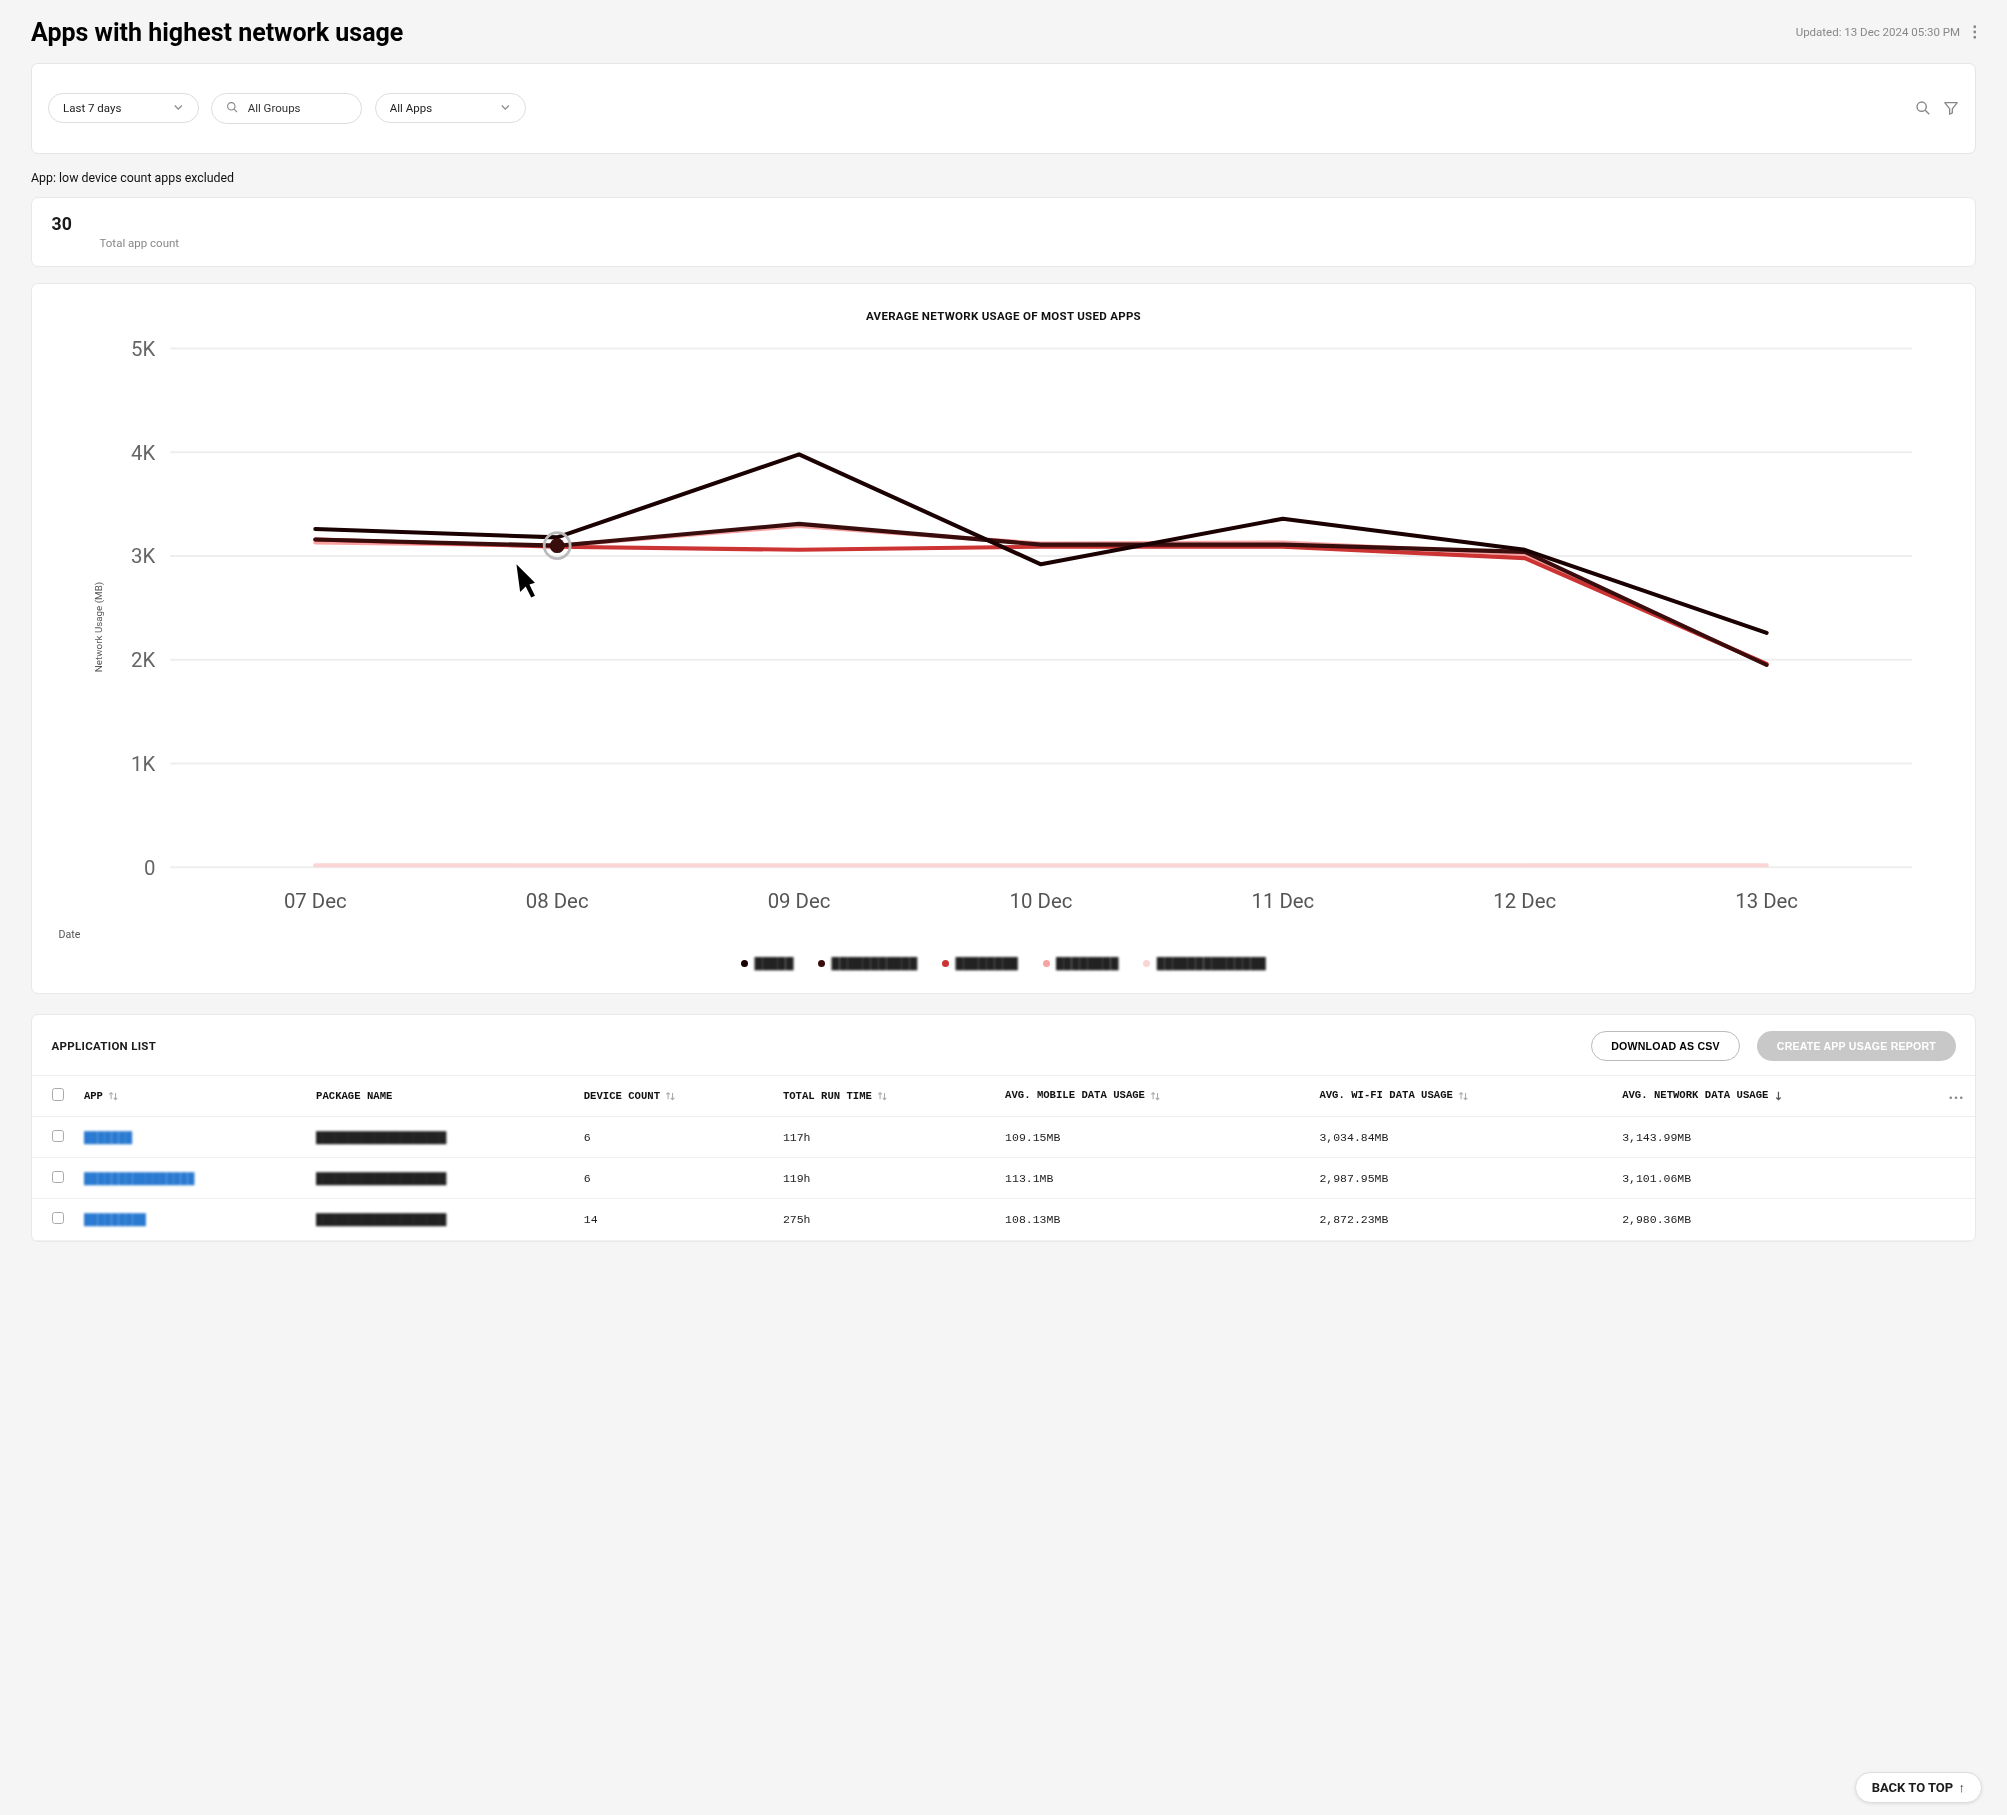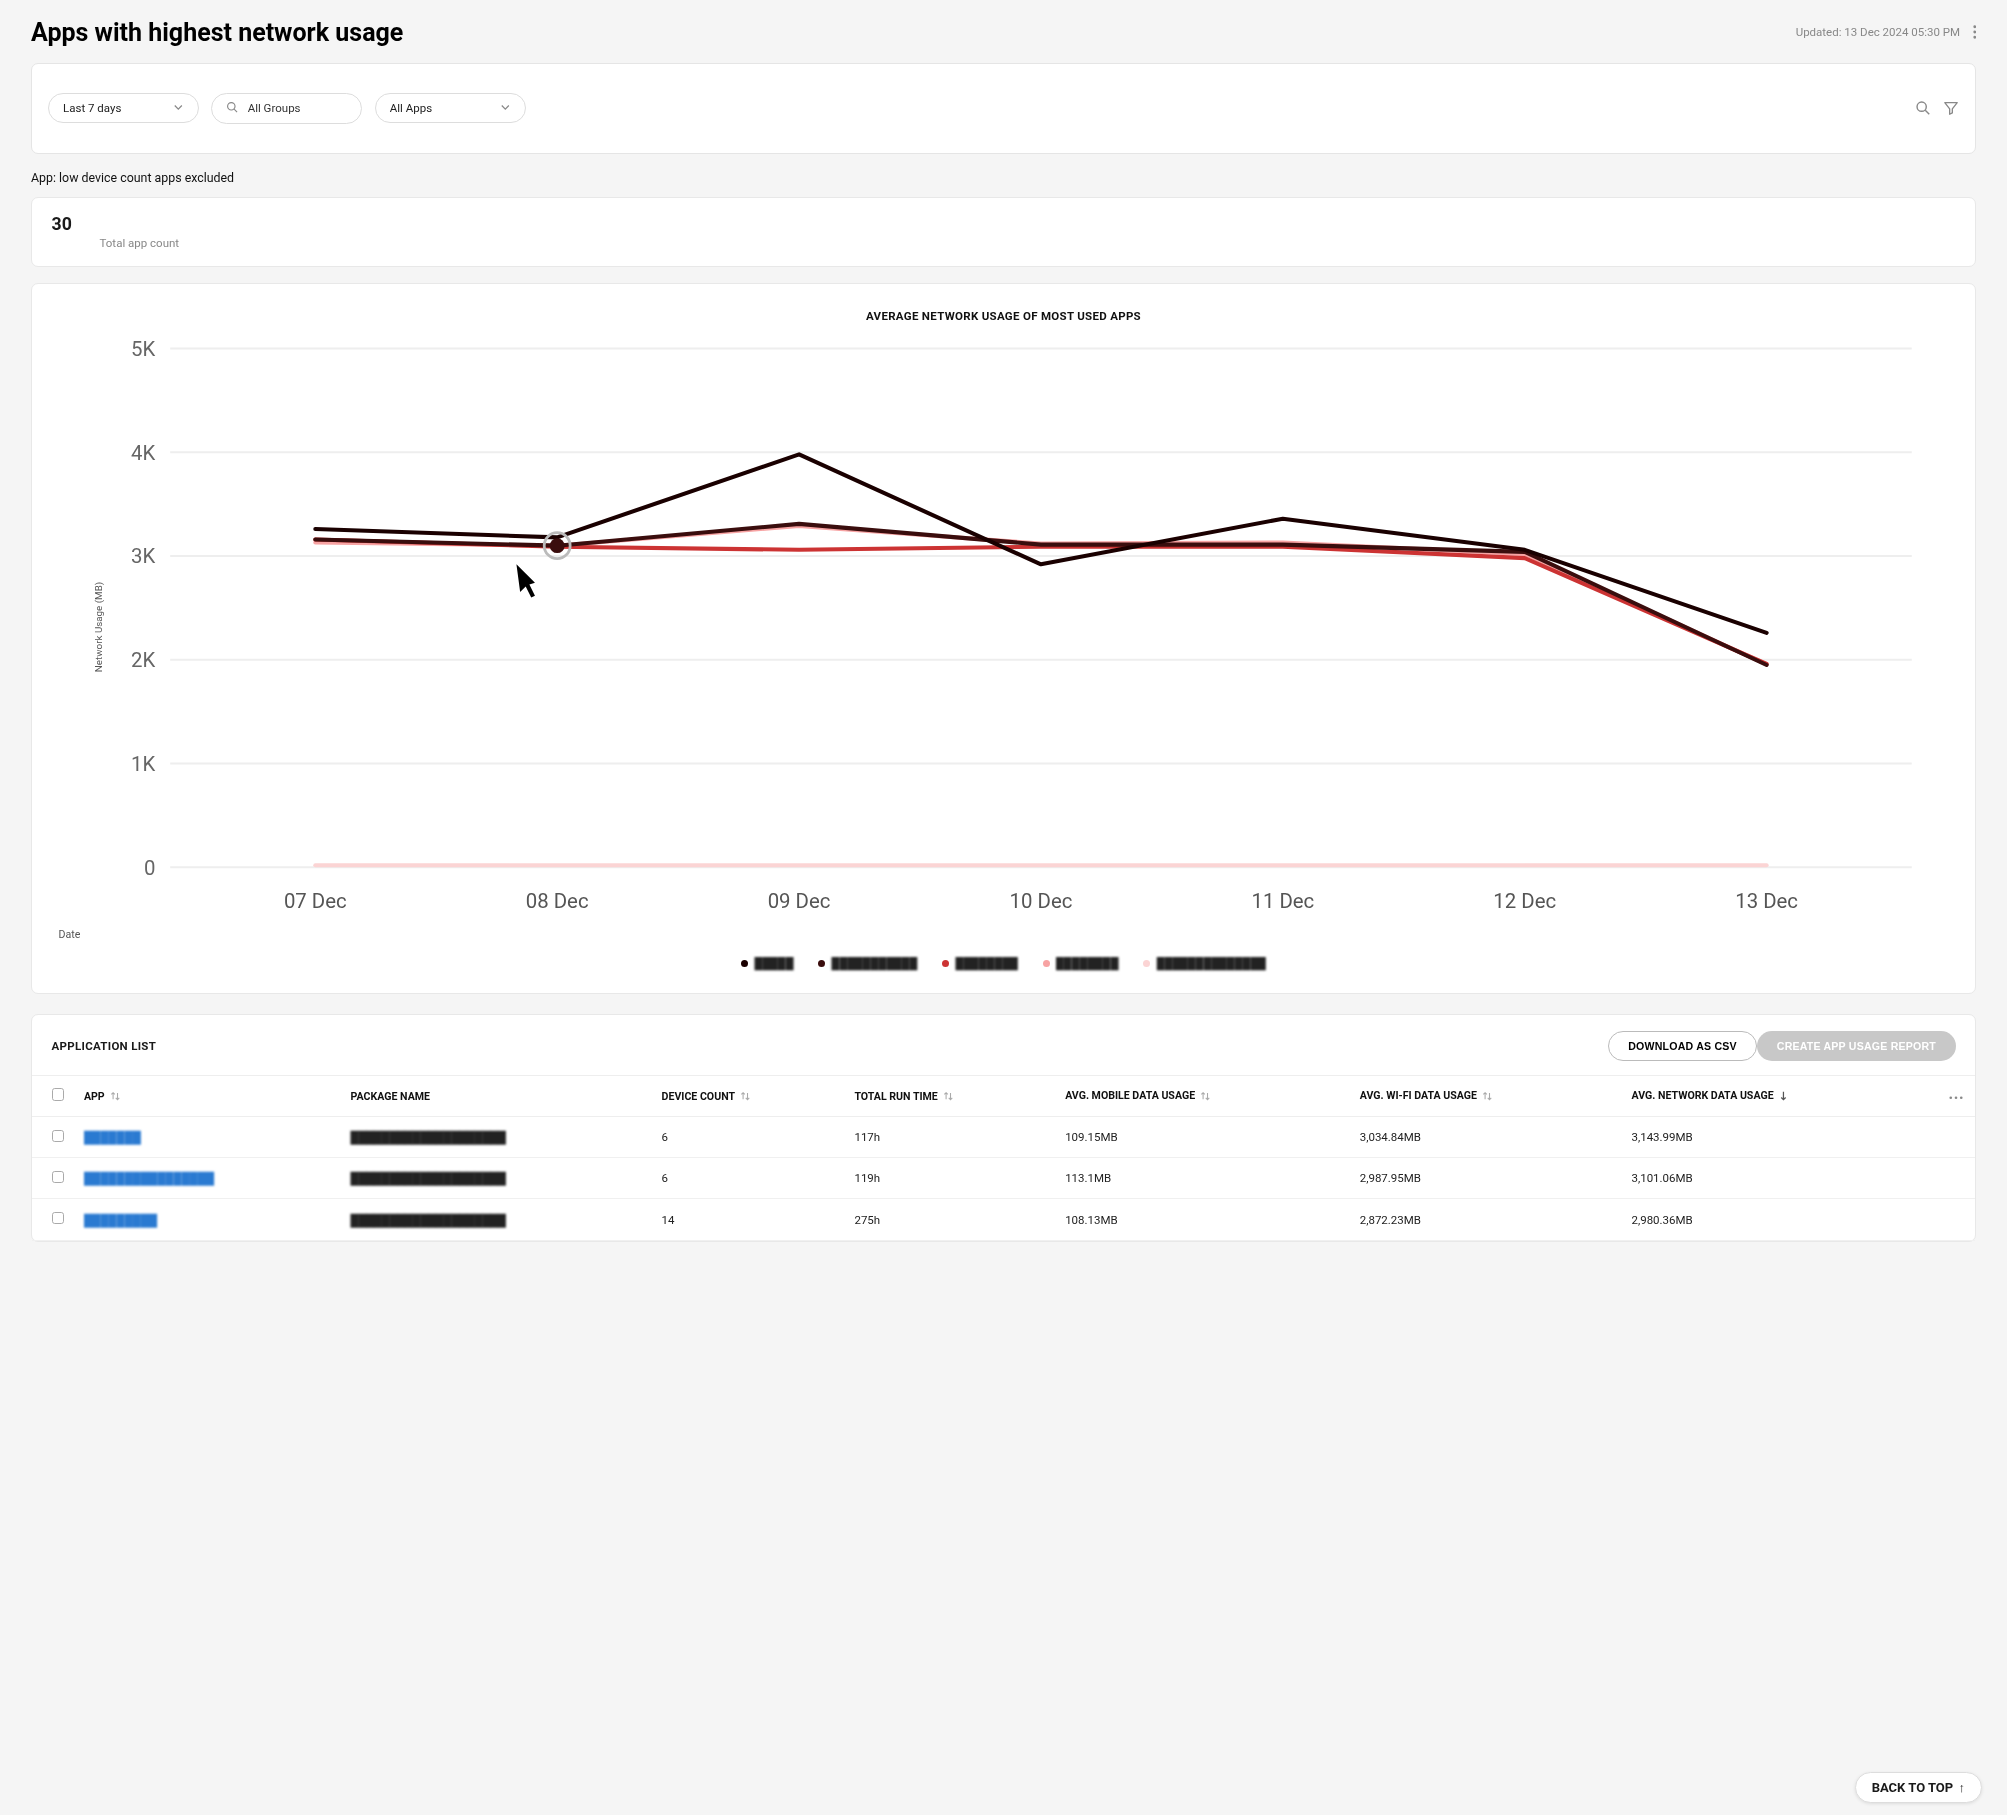--- a/index.html
+++ b/index.html
@@ -148,21 +148,21 @@
     display:flex;
     justify-content:space-between;
     align-items:center;
     padding: 16px 19.5px 14px 19.5px;
   }
   .table-title {
     font-size:11.5px;
     font-weight:700;
     letter-spacing:0.3px;
   }
-  .table-actions { display:flex; gap:0; }
+  .table-actions { display:flex; gap:17px; }
   .btn-outline {
     border:0.9px solid #bbb;
     border-radius: 17.7px;
     padding: 8px 19.5px;
     background:#fff;
     font-size:10.6px;
     font-weight:700;
     letter-spacing:0.2px;
     cursor:pointer;
   }
@@ -171,21 +171,21 @@
     border-radius:17.7px;
     padding: 8.9px 19.5px;
     background:#c8c8c8;
     color:#fff;
     font-size:10.6px;
     font-weight:700;
     letter-spacing:0.2px;
     cursor:default;
   }
 
-  table { width:100%; border-collapse:collapse; }
+  table { width:100%; border-collapse:collapse;font-family:Liberation Mono, monospace; }
   thead th {
     text-align:left;
     font-size:10.6px;
     font-weight:700;
     padding: 12.4px 8.9px;
     border-top:0.9px solid #eee;
     border-bottom:0.9px solid #eee;
     color:#111;
     vertical-align:middle;
   }

